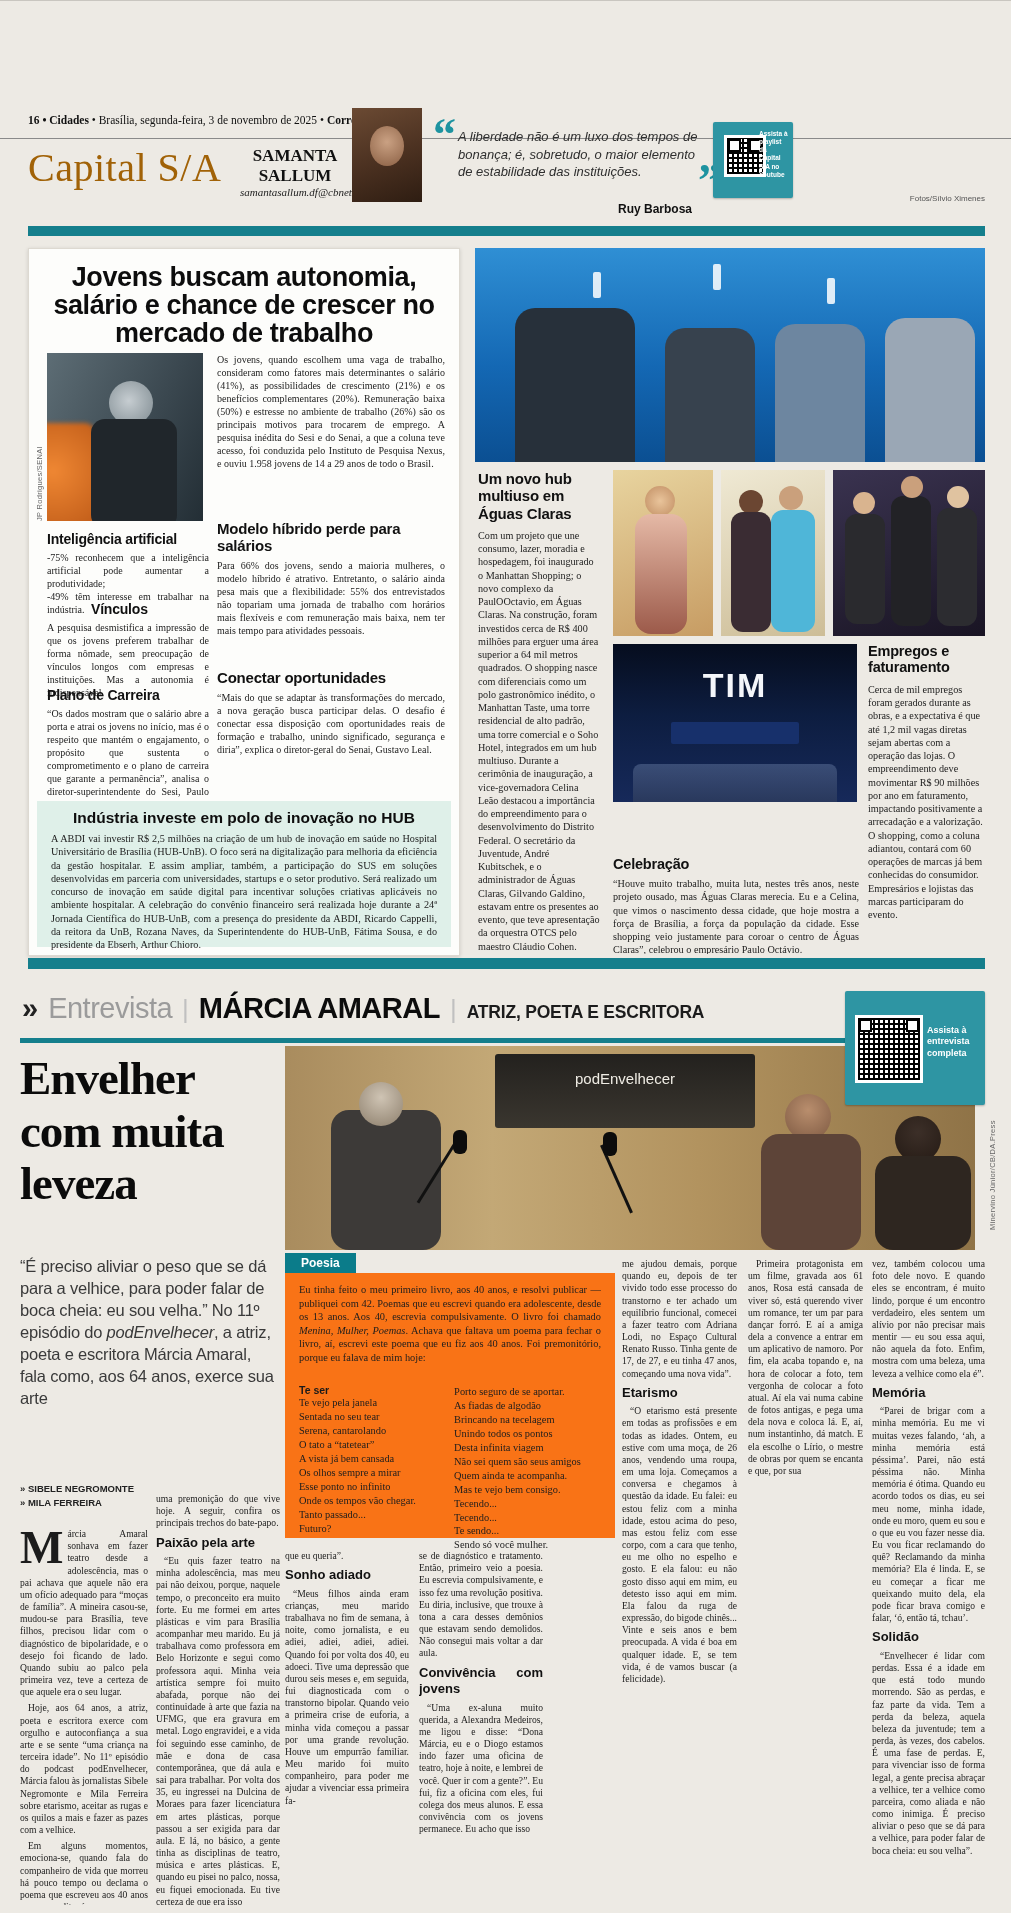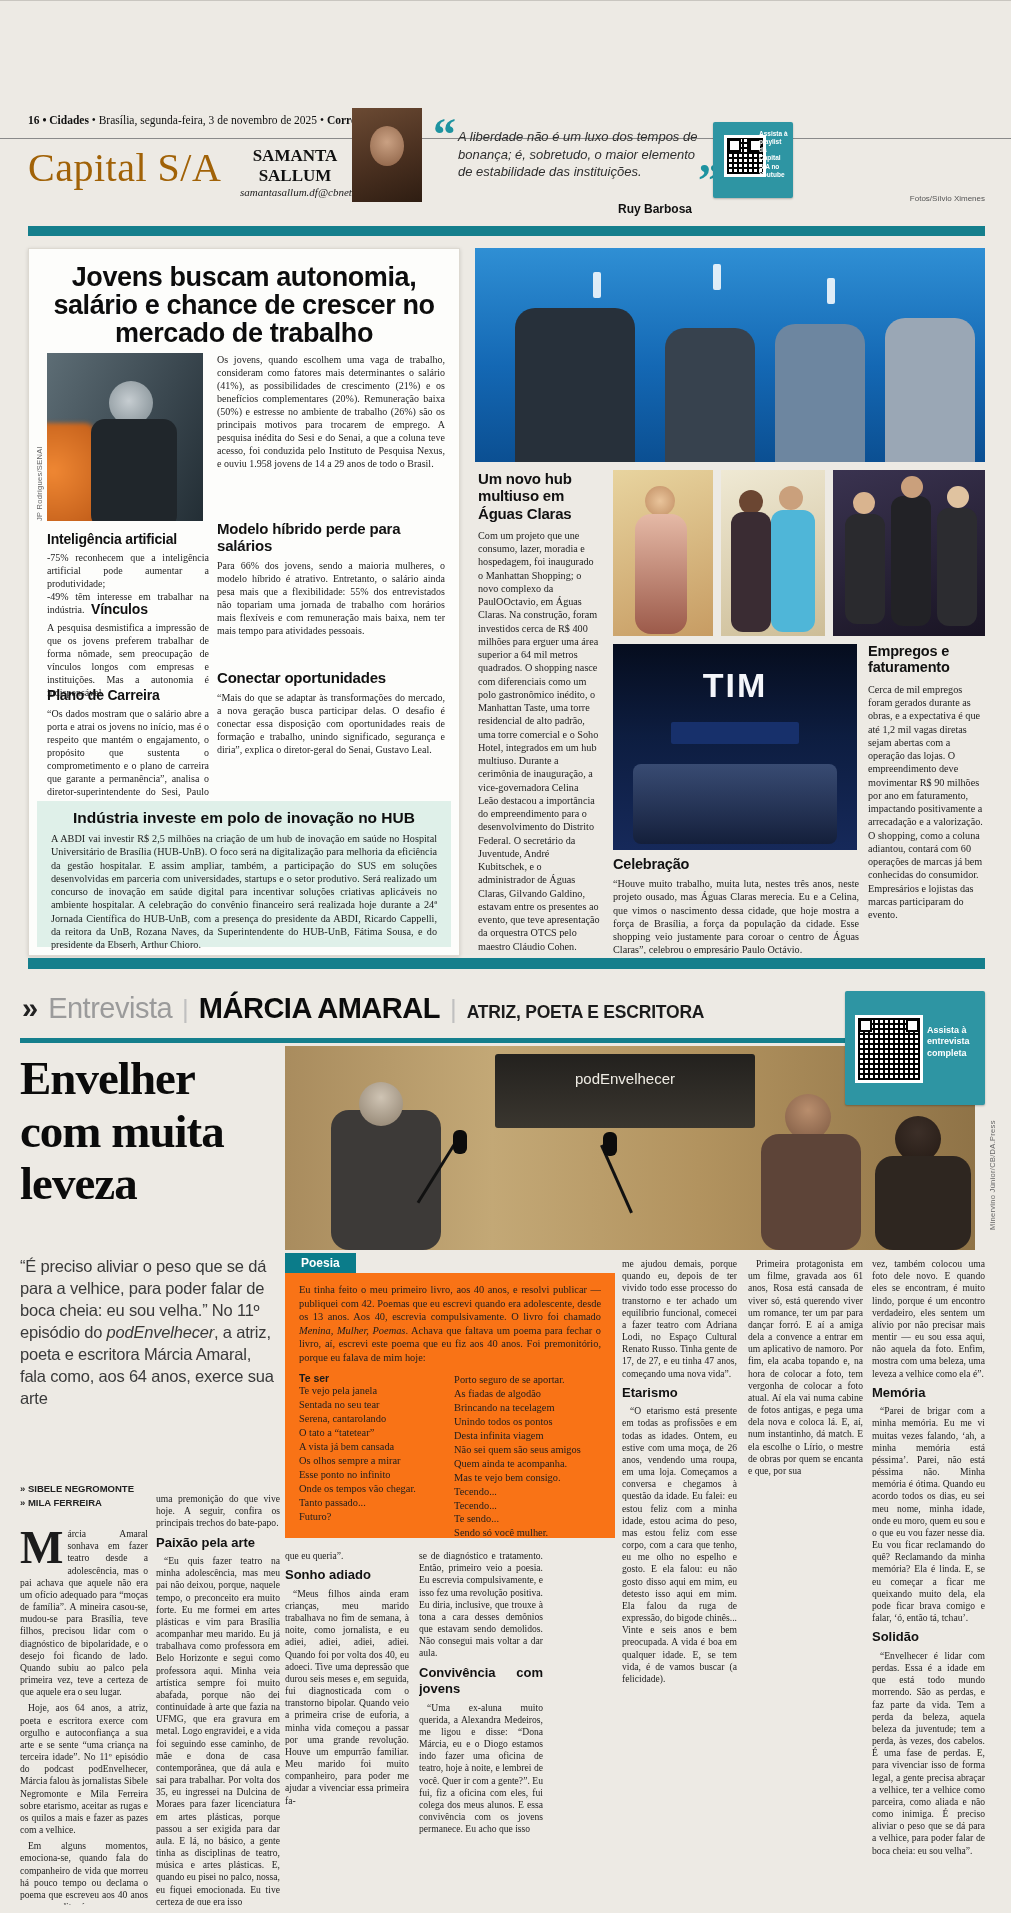--- a/index.html
+++ b/index.html
@@ -138,21 +138,21 @@
 </div>
 <div class="abs photo" style="left:833px;top:470px;width:152px;height:166px;background:linear-gradient(160deg,#3a3350,#191423);">
   <div class="fig" style="left:12px;top:44px;width:40px;height:110px;border-radius:12px;background:#2a2a2e;"></div>
   <div class="fig" style="left:58px;top:26px;width:40px;height:130px;border-radius:12px;background:#222226;"></div>
   <div class="fig" style="left:104px;top:38px;width:40px;height:118px;border-radius:12px;background:#2c2c30;"></div>
   <div class="fig" style="left:20px;top:22px;width:22px;height:22px;background:#d9b48f;"></div>
   <div class="fig" style="left:68px;top:6px;width:22px;height:22px;background:#caa07c;"></div>
   <div class="fig" style="left:114px;top:16px;width:22px;height:22px;background:#e0c3a0;"></div>
 </div>
 
-<div class="abs photo" style="left:613px;top:644px;width:244px;height:206px;background:linear-gradient(180deg,#060d1e 0%,#0d1d40 45%,#16295a 100%);">
+<div class="abs photo" style="left:613px;top:644px;width:244px;height:158px;background:linear-gradient(180deg,#060d1e 0%,#0d1d40 45%,#16295a 100%);">
   <div class="abs" style="left:0;top:22px;width:244px;text-align:center;font-family:'Liberation Sans',sans-serif;font-weight:bold;font-size:34px;color:#f4f6fa;letter-spacing:2px;">TIM</div>
   <div class="abs" style="left:58px;top:78px;width:128px;height:22px;background:#17306b;border-radius:2px;"></div>
   <div class="fig" style="left:20px;top:120px;width:204px;height:80px;border-radius:8px;background:linear-gradient(180deg,rgba(90,110,150,.55),rgba(20,30,55,.9));"></div>
 </div>
 
 <div class="abs" style="left:868px;top:644px;width:117px;height:308px;overflow:hidden;">
   <div class="subhead" style="font-size:14.5px;line-height:1.1;">Empregos e faturamento</div>
   <div class="bodytext" style="margin-top:7px;font-size:10.2px;text-align:left;">Cerca de mil empregos foram gerados durante as obras, e a expectativa é que até 1,2 mil vagas diretas sejam abertas com a operação das lojas. O empreendimento deve movimentar R$ 90 milhões por ano em faturamento, impactando positivamente a arrecadação e a valorização. O shopping, como a coluna adiantou, contará com 60 operações de marcas já bem conhecidas do consumidor. Empresários e lojistas das marcas participaram do evento.</div>
 </div>
 
@@ -213,21 +213,21 @@
   <div class="isub">Paixão pela arte</div>
   <p>“Eu quis fazer teatro na minha adolescência, mas meu pai não deixou, porque, naquele tempo, o preconceito era muito forte. Eu me formei em artes plásticas e vim para Brasília acompanhar meu marido. Eu já trabalhava como professora em Belo Horizonte e segui como professora aqui. Minha veia artística sempre foi muito abafada, porque não dei continuidade à arte que fazia na UFMG, que era gravura em metal. Logo engravidei, e a vida foi seguindo esse caminho, de mãe e dona de casa contemporânea, que dá aula e sai para trabalhar. Por volta dos 35, eu ingressei na Dulcina de Moraes para fazer licenciatura em artes plásticas, porque passou a ser exigida para dar aula. E lá, no básico, a gente tinha as disciplinas de teatro, música e artes plásticas. E, quando eu pisei no palco, nossa, eu fiquei emocionada. Eu tive certeza de que era isso</p>
 </div>
 
 <div class="abs" style="left:285px;top:1253px;width:330px;height:285px;">
   <div class="poesiatab">Poesia</div>
   <div class="poesiabox" style="position:absolute;left:0;top:20px;width:330px;height:265px;padding:10px 14px;box-sizing:border-box;">
     <div class="pintro">
       <span>Eu tinha feito o meu primeiro livro, aos 40 anos, e resolvi publicar — publiquei com 42. Poemas que eu escrevi quando era adolescente, desde os 13 anos. Aos 40, escrevia compulsivamente. O livro foi chamado </span><i>Menina, Mulher, Poemas</i><span>. Achava que faltava um poema para fechar o livro, aí, escrevi este poema que eu fiz aos 40 anos. Foi premonitório, porque eu falava de mim hoje:</span>
     </div>
-    <div style="display:flex;gap:18px;margin-top:8px;">
+    <div style="display:flex;gap:18px;margin-top:20px;">
       <div style="width:140px;">
         <div class="poemtitle">Te ser</div>
         <div class="poem prelines">Te vejo pela janela
 Sentada no seu tear
 Serena, cantarolando
 O tato a “tatetear”
 A vista já bem cansada
 Os olhos sempre a mirar
 Esse ponto no infinito
 Onde os tempos vão chegar.

